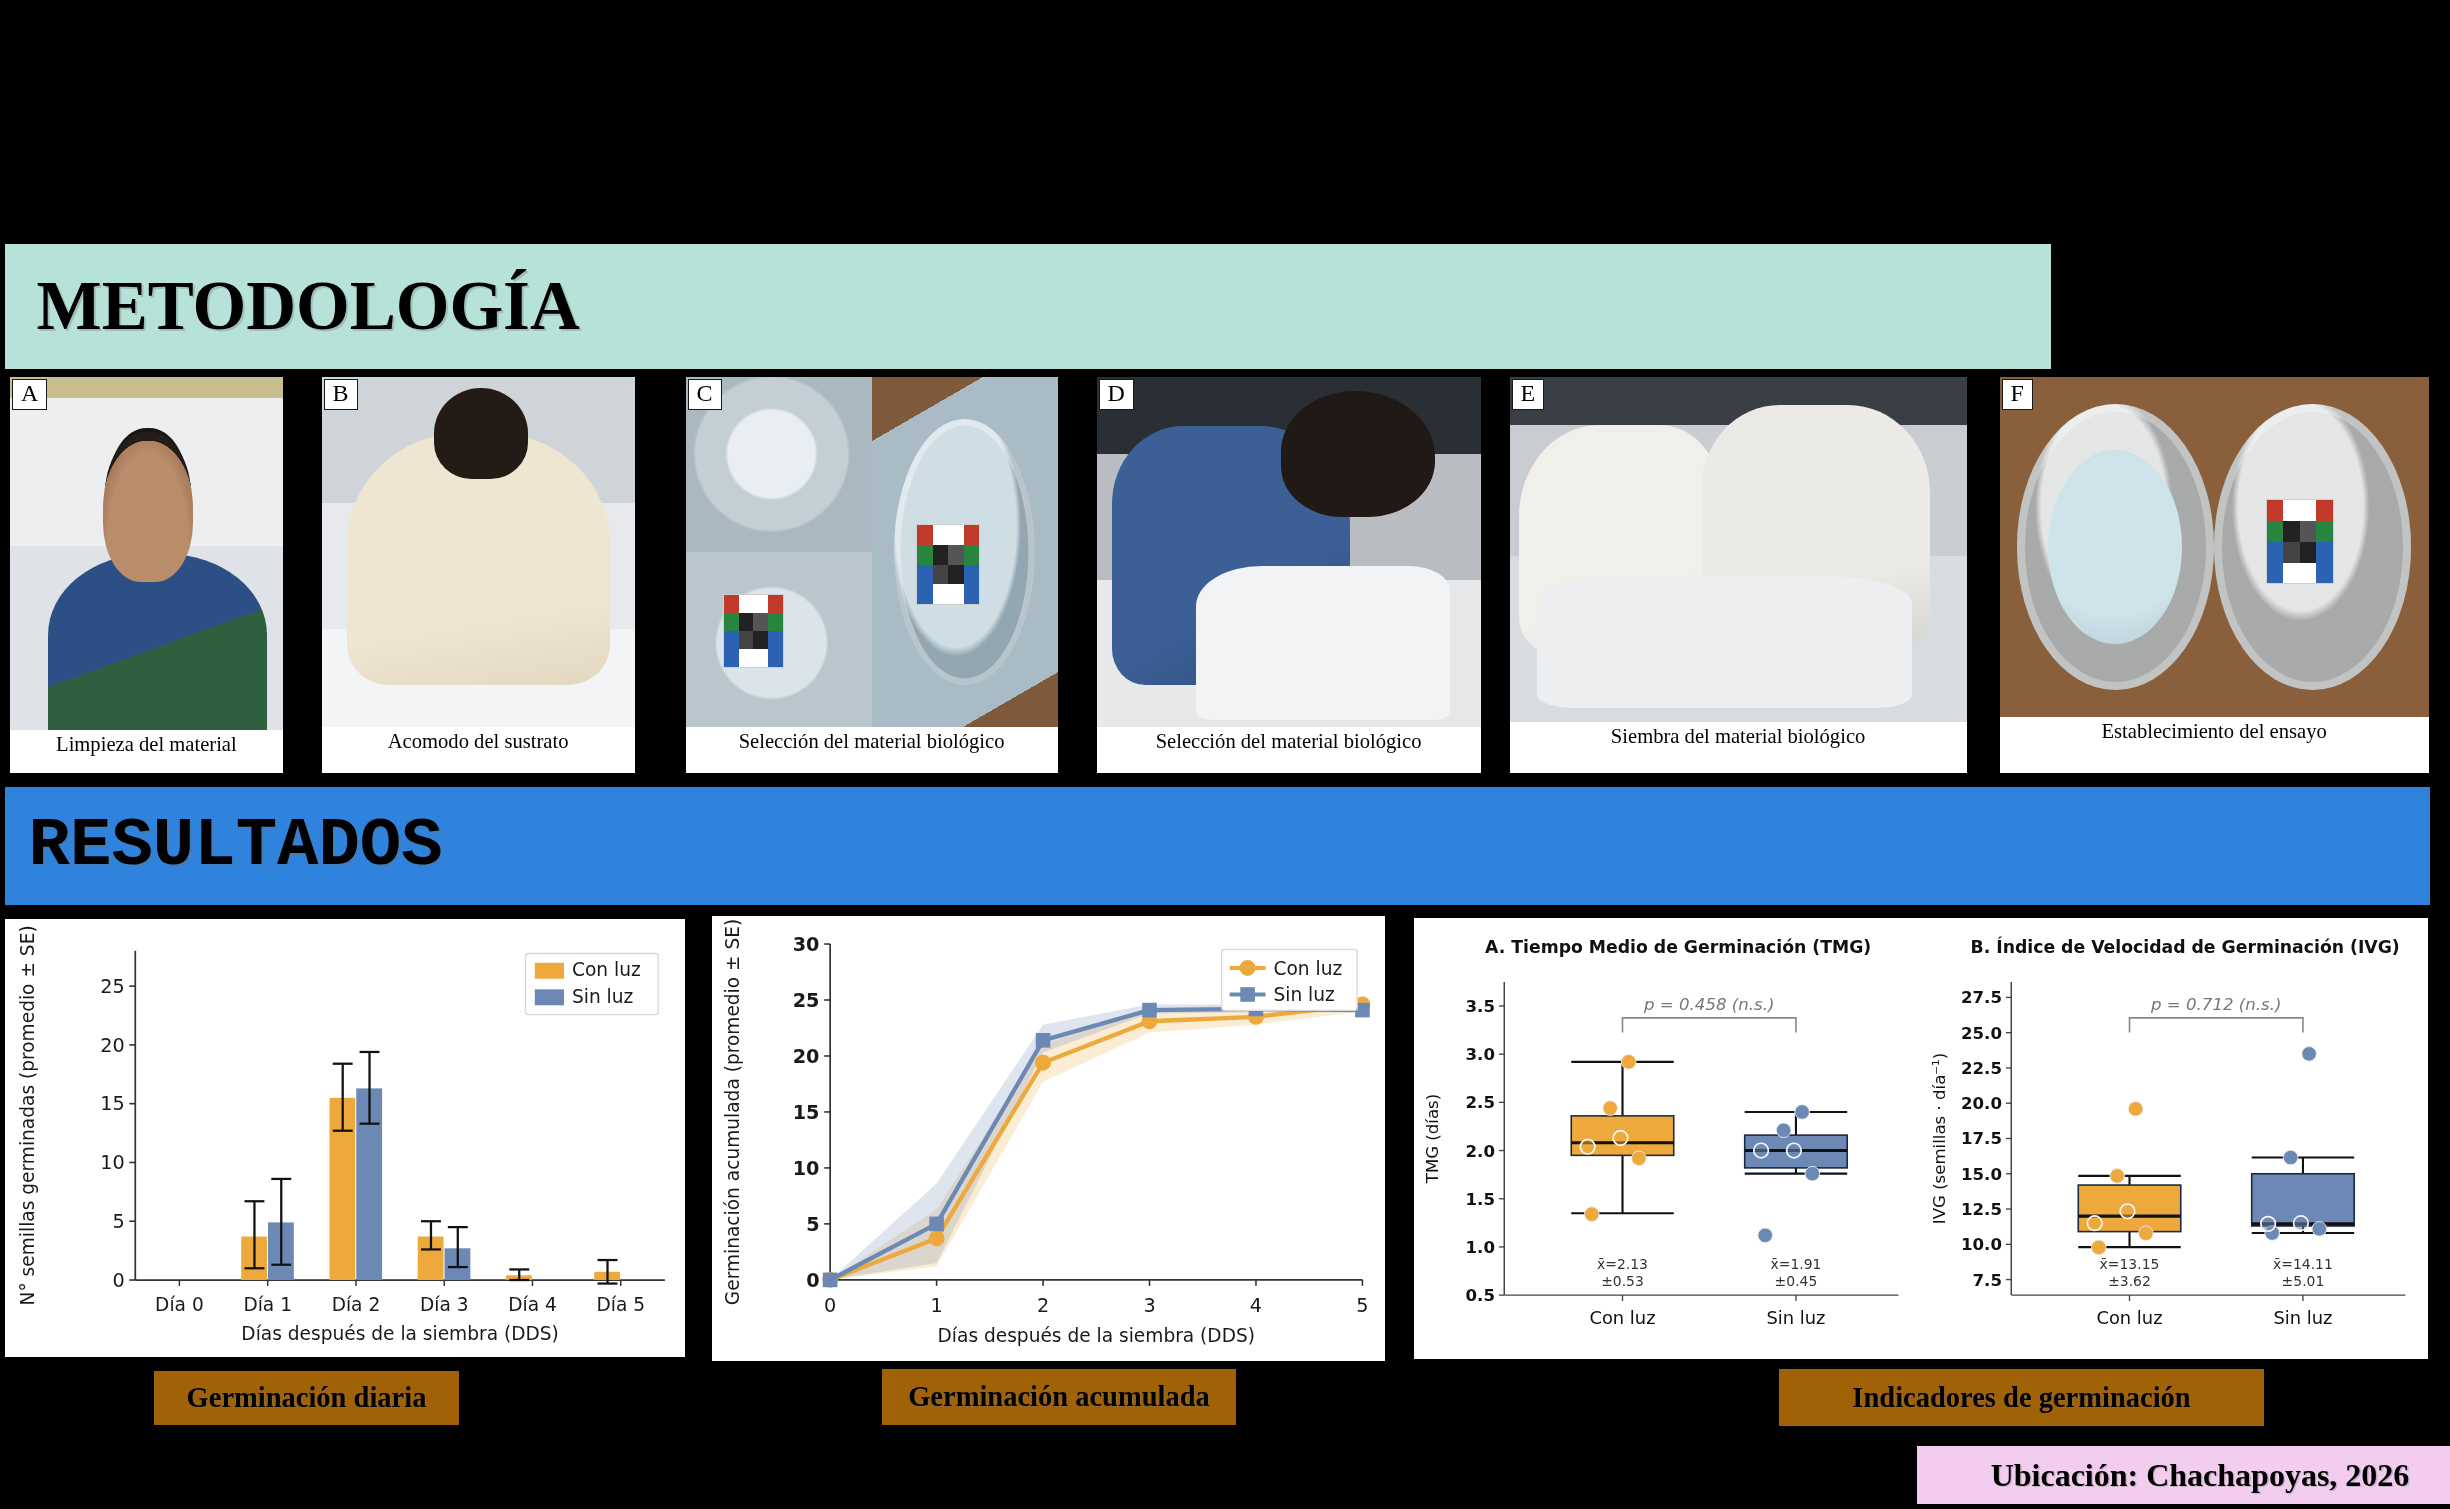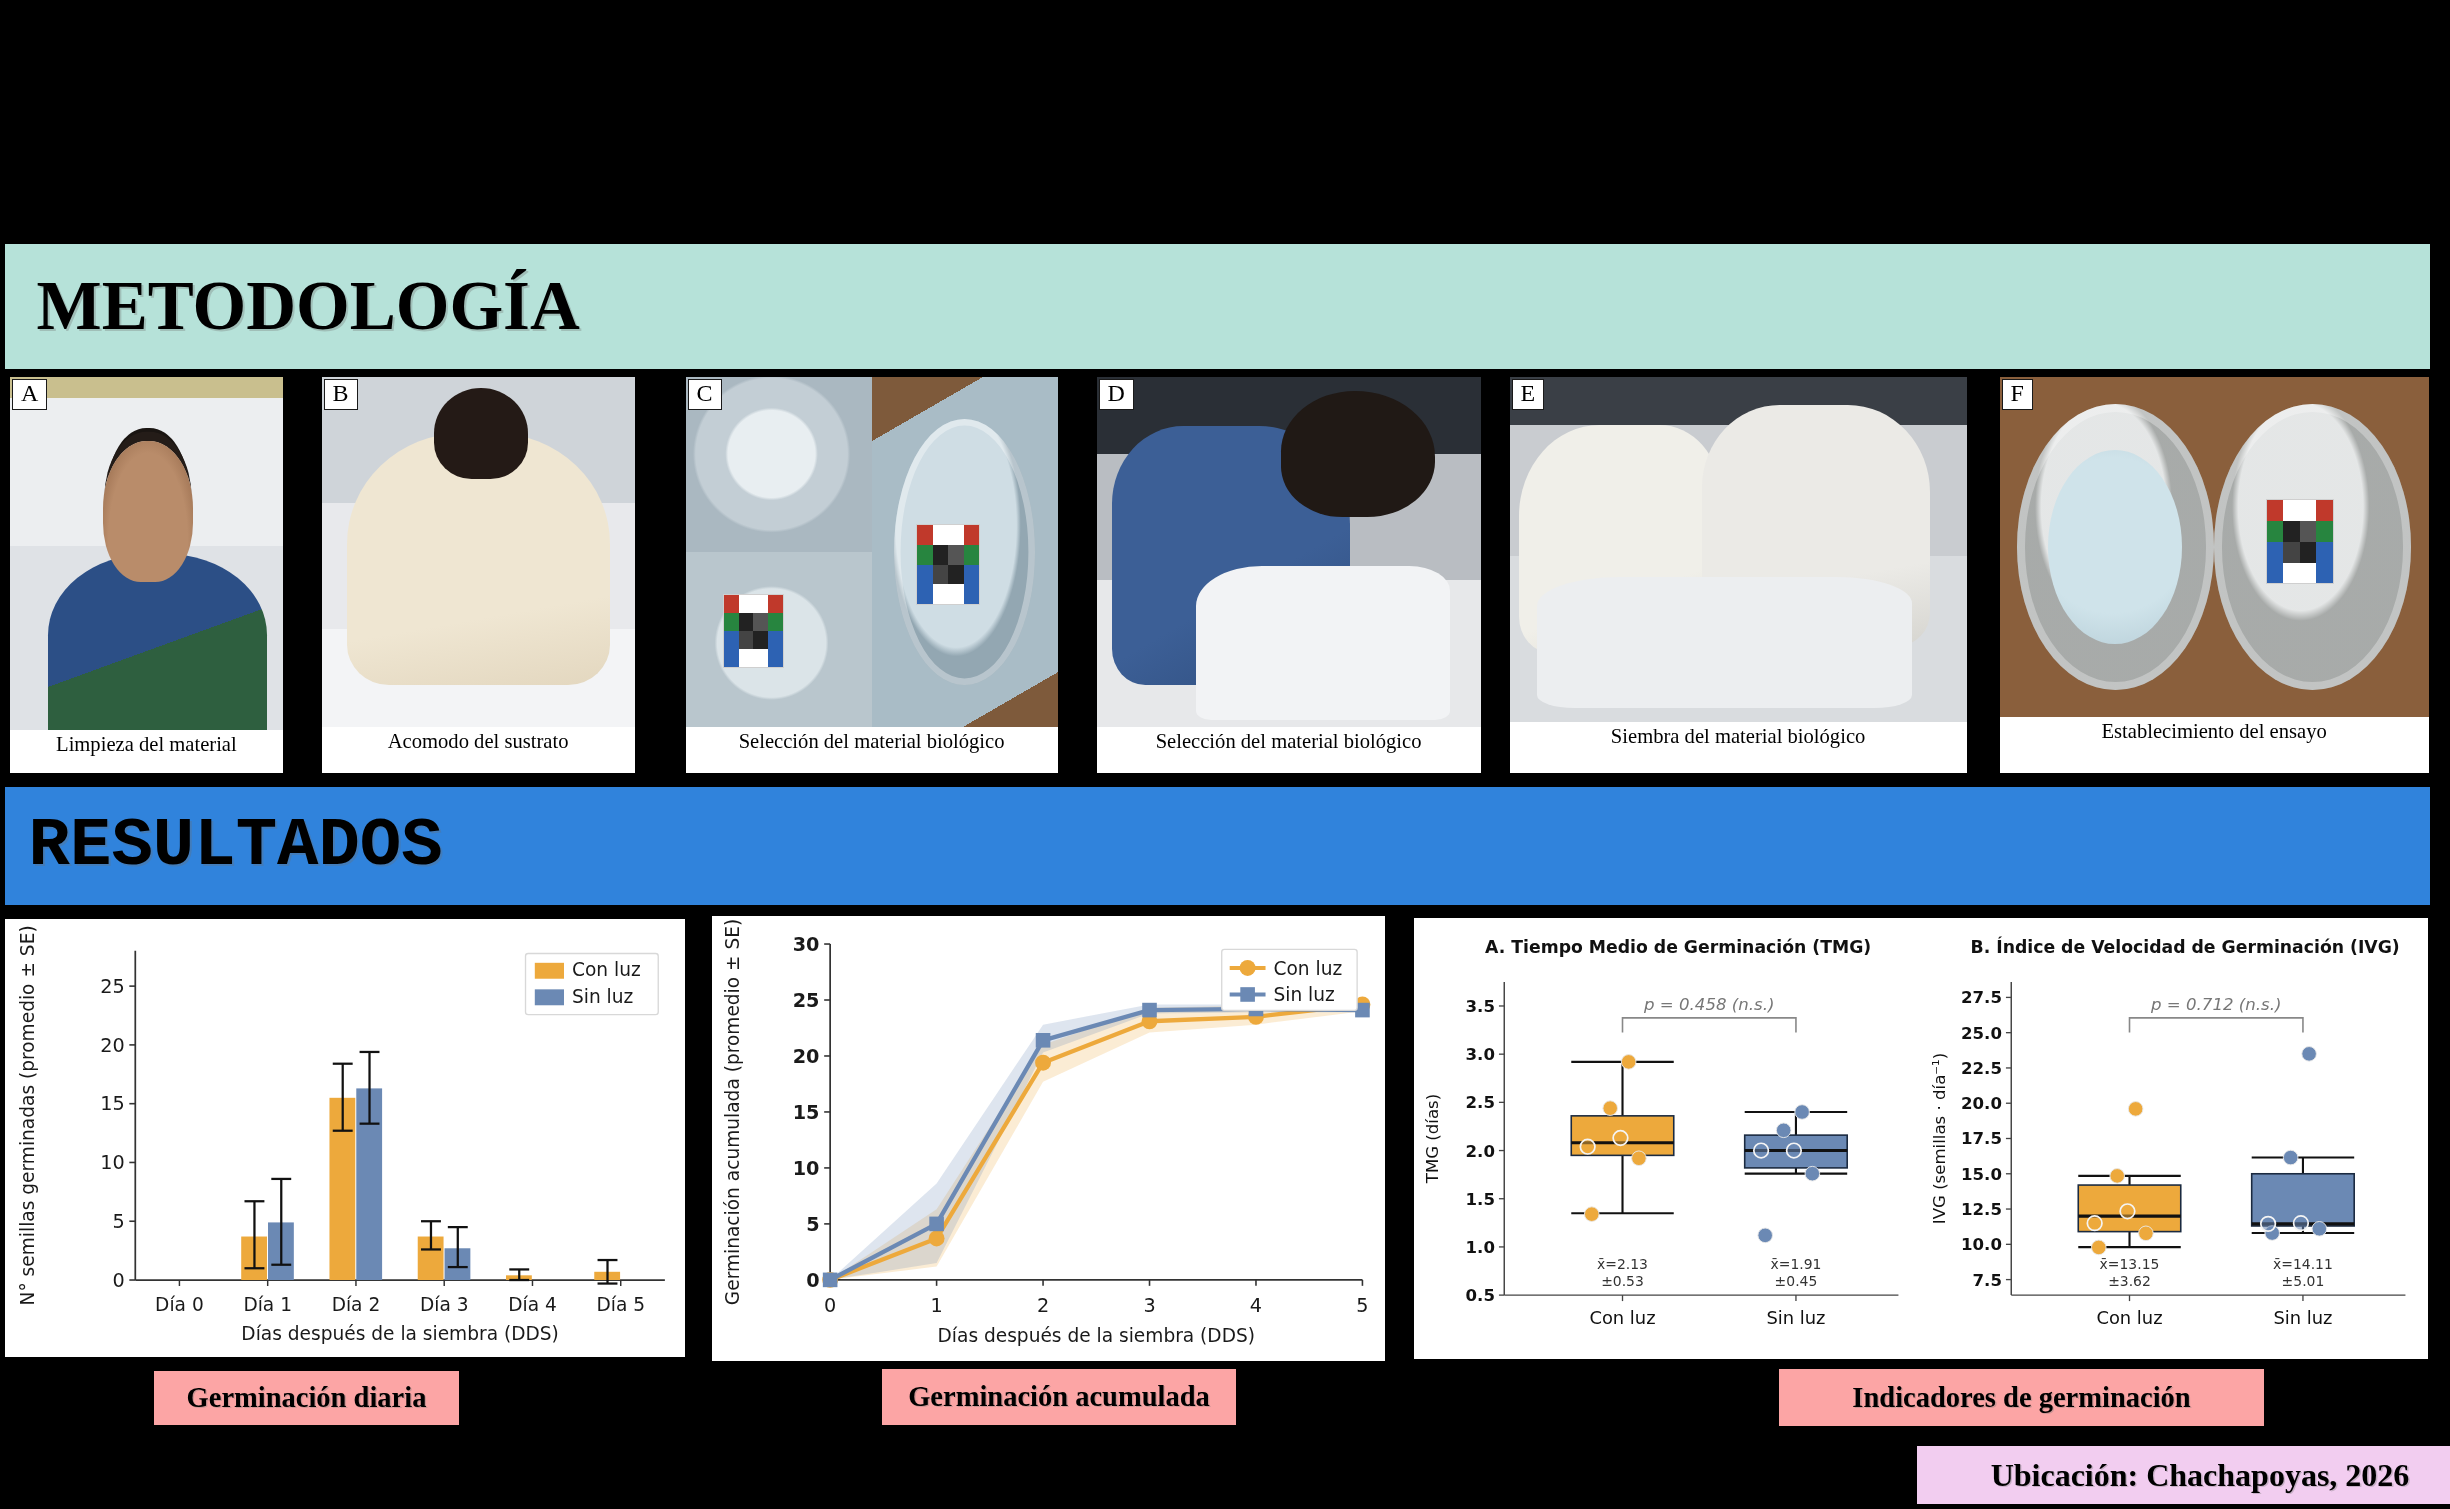--- a/index.html
+++ b/index.html
@@ -30,21 +30,21 @@
   
   .band {
     position: absolute; background: #b6e2d9;
     display: flex; align-items: center;
   }
   .band-label {
     font-family: "Liberation Serif", serif;
     font-weight: 700; color: #000; line-height: 1;
     text-shadow: 2px 2px 0 rgba(110,110,110,.3);
   }
-  #metodologia-band { left: 4.6px; top: 244px; width: 2425px; height: 125px; }
+  #metodologia-band { left: 4.6px; top: 244px; width: 2046px; height: 125px; }
   #metodologia-band .band-label { font-size: 69px; margin-left: 32px; }
   #resultados-band {
     left: 4.6px; top: 787px; width: 2425px; height: 118px; background: #3083dc;
   }
   #resultados-band .band-label { font-size: 69px; margin-left: 24px; font-family: Liberation Mono, monospace; }
 
   
   .photo-strip { position: absolute; left: 4.6px; top: 377px; width: 2445px; height: 398px; }
   .photo-card {
     position: absolute; top: 0; background: #fff; overflow: hidden;
@@ -148,21 +148,21 @@
   
   .chart-card { position: absolute; background: #fff; }
   #chart1 { left: 4.6px;    top: 919px; width: 680px; height: 438px; }
   #chart2 { left: 712px; top: 916px; width: 673px; height: 445px; }
   #chart3 { left: 1414px; top: 918px; width: 1014px; height: 441px; }
 
   svg { display: block; }
 
   
   .cap-box {
-    position: absolute; background: #fca5a5;
+    position: absolute; background: #a16207;
     display: flex; align-items: center; justify-content: center;
     font-family: "Liberation Serif", serif; font-weight: 700;
     color: #000; white-space: nowrap;
     text-shadow: 1.3px 1.3px 0 rgba(120,120,120,.35);
   }
   #cap1 { left: 154px;  top: 1371px; width: 305px; height: 54px; font-size: 28.5px; }
   #cap2 { left: 882px; top: 1369px; width: 354px; height: 56px; font-size: 28.5px; }
   #cap3 { left: 1779px; top: 1369px; width: 485px; height: 57px; font-size: 28.5px; }
   #footer-box {
     position: absolute; left: 1917px; top: 1446px; width: 566px; height: 58px;

